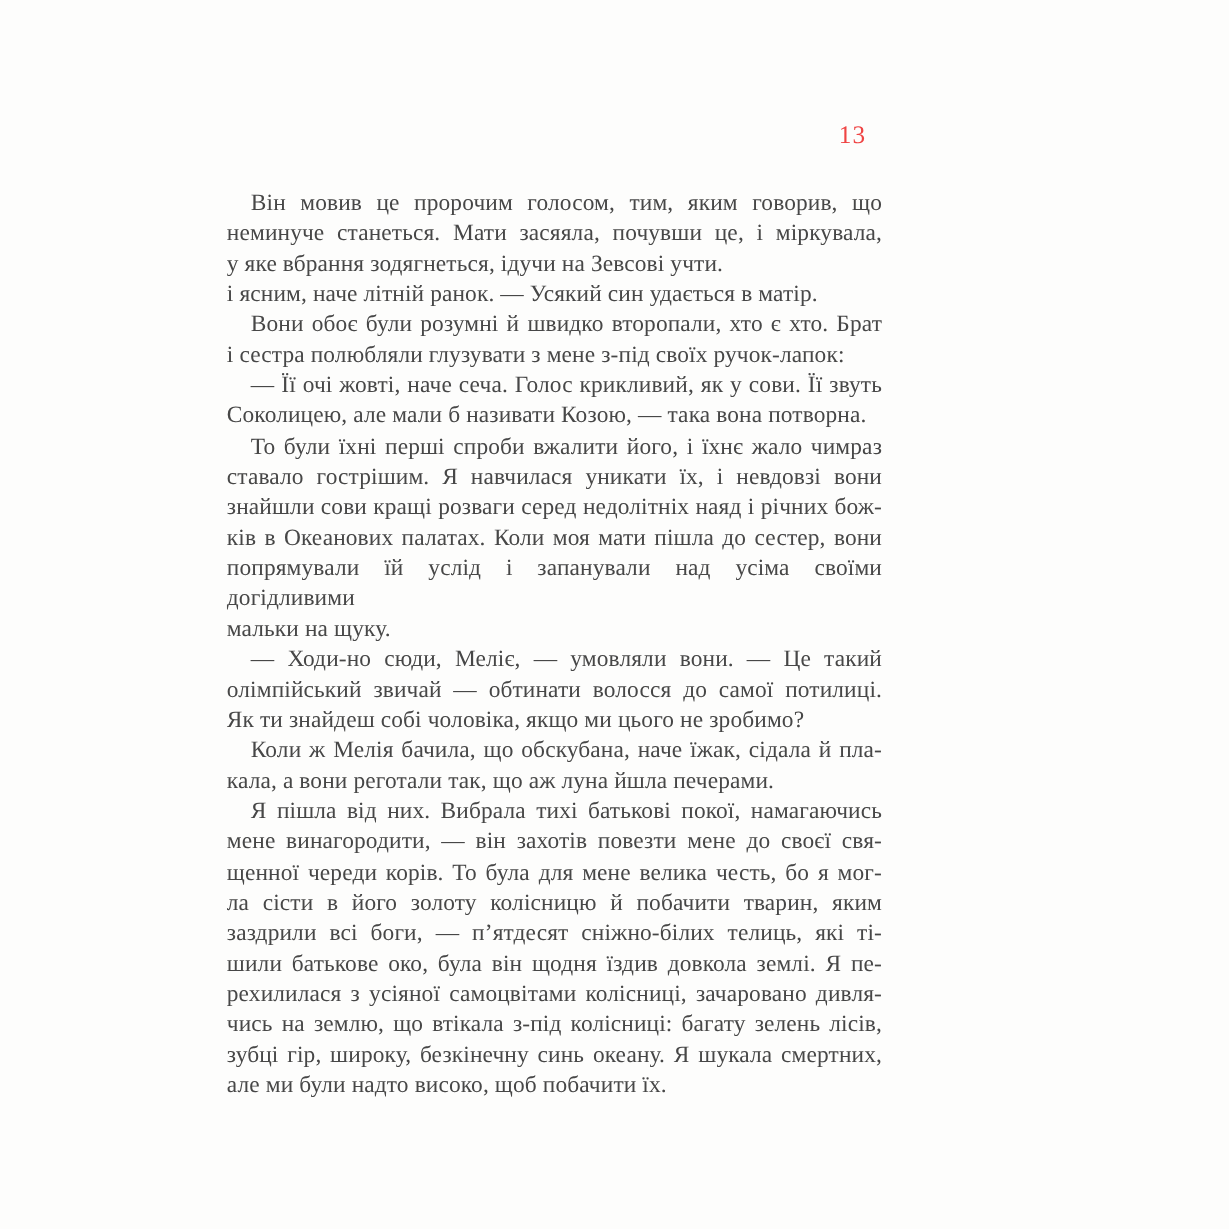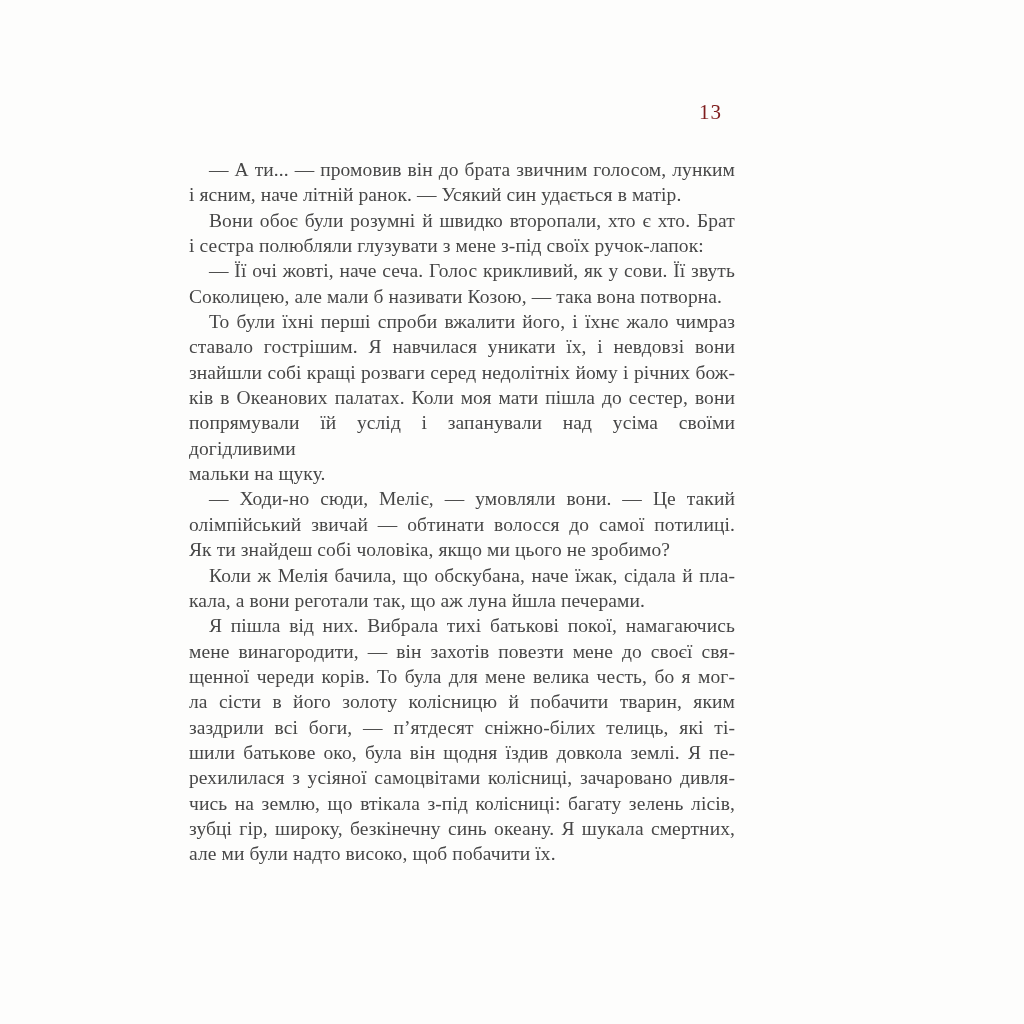--- a/index.html
+++ b/index.html
@@ -51,38 +51,42 @@
   }
   .line.last {
     text-align: left;
     text-align-last: auto;
   }
 </style>
 </head>
 <body style="background: rgb(253, 253, 252);">
 
 <div class="page" style="background: rgb(253, 253, 252); color: rgb(71, 71, 71);">
-  <div class="folio" style="color: #7f1d1d;">13</div>
+  <div class="folio" style="color: #ef4444;">13</div>
   <div class="text-block">
       <div class="para">
-        <div class="line first">— А ти... — промовив він до брата звичним голосом, лунким</div>
+        <div class="line first">Він мовив це пророчим голосом, тим, яким говорив, що</div>
+        <div class="line">неминуче станеться. Мати засяяла, почувши це, і міркувала,</div>
+        <div class="line last">у яке вбрання зодягнеться, ідучи на Зевсові учти.</div>
+      </div>
+      <div class="para">
         <div class="line last">і ясним, наче літній ранок. — Усякий син удається в матір.</div>
       </div>
       <div class="para">
         <div class="line first">Вони обоє були розумні й швидко второпали, хто є хто. Брат</div>
         <div class="line last">і сестра полюбляли глузувати з мене з-під своїх ручок-лапок:</div>
       </div>
       <div class="para">
         <div class="line first">— Її очі жовті, наче сеча. Голос крикливий, як у сови. Її звуть</div>
         <div class="line last">Соколицею, але мали б називати Козою, — така вона потворна.</div>
       </div>
       <div class="para">
         <div class="line first">То були їхні перші спроби вжалити його, і їхнє жало чимраз</div>
         <div class="line">ставало гострішим. Я навчилася уникати їх, і невдовзі вони</div>
-        <div class="line">знайшли собі кращі розваги серед недолітніх йому і річних бож-</div>
+        <div class="line">знайшли сови кращі розваги серед недолітніх наяд і річних бож-</div>
         <div class="line">ків в Океанових палатах. Коли моя мати пішла до сестер, вони</div>
         <div class="line">попрямували їй услід і запанували над усіма своїми догідливими</div>
         <div class="line last">мальки на щуку.</div>
       </div>
       <div class="para">
         <div class="line first">— Ходи-но сюди, Меліє, — умовляли вони. — Це такий</div>
         <div class="line">олімпійський звичай — обтинати волосся до самої потилиці.</div>
         <div class="line last">Як ти знайдеш собі чоловіка, якщо ми цього не зробимо?</div>
       </div>
       <div class="para">

